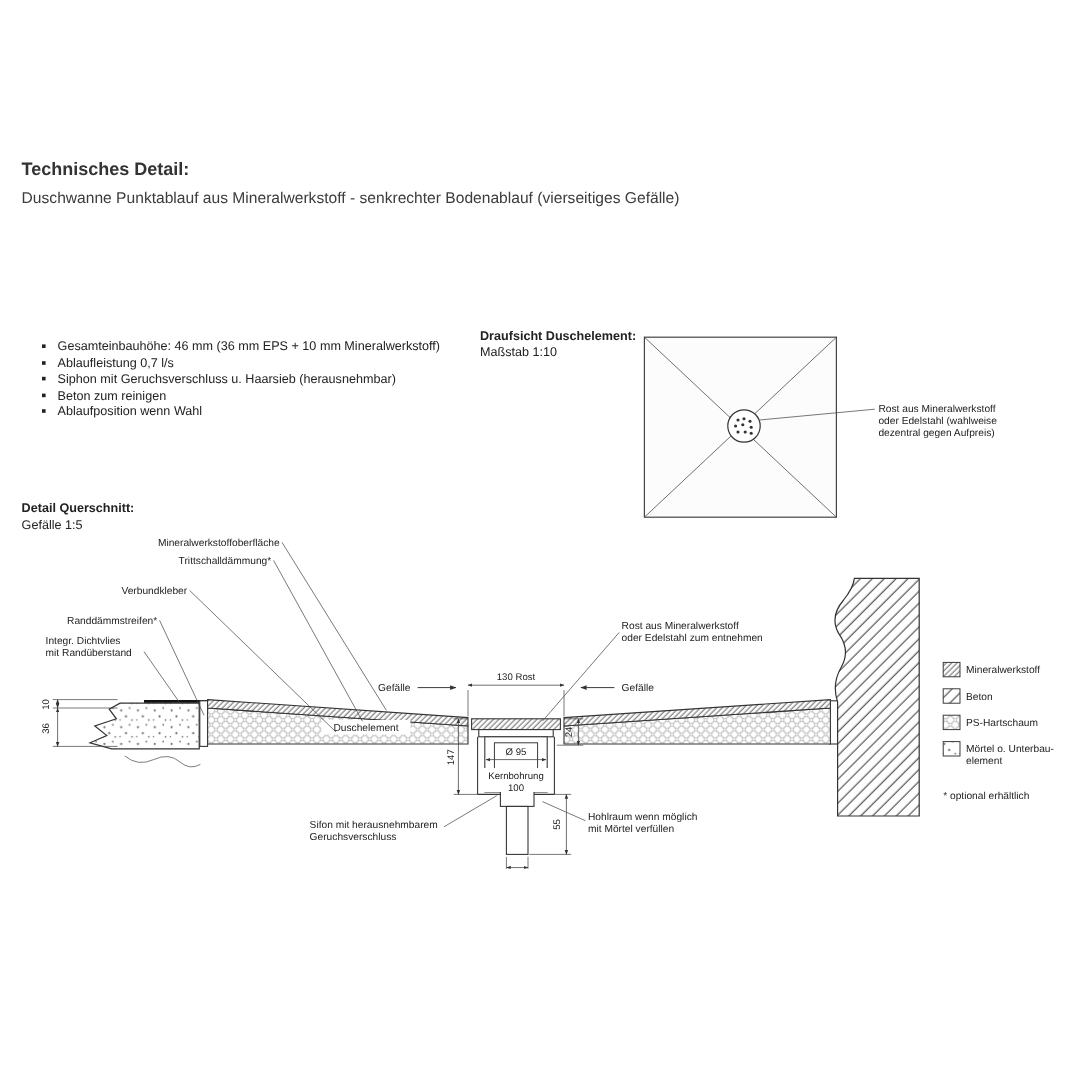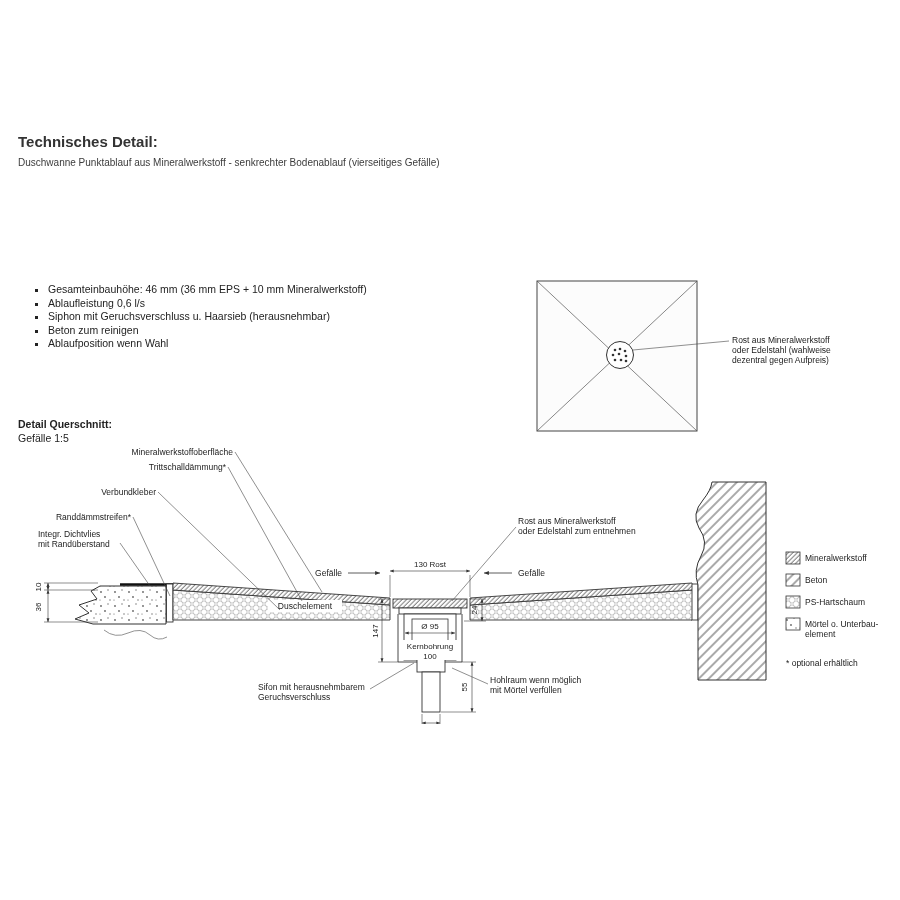--- a/index.html
+++ b/index.html
@@ -1,45 +1,49 @@
 <!DOCTYPE html>
 <html><head>
 <meta charset="utf-8">
 <style>
   body{margin:0;background:#fff}
   .page{position:relative;width:900px;height:724px;background:#fff;overflow:hidden;
         font-family:"Liberation Sans","DejaVu Sans",sans-serif;color:#222}
   .abs{position:absolute}
   .title{font-size:15px;font-weight:bold;margin:0;color:#333}
-  .subtitle{font-size:10px;margin-top:7px;color:#3c3c3c}
+  .subtitle{font-size:13px;margin-top:7px;color:#3c3c3c}
   .features{margin:12px;padding-left:14px;font-size:10.5px;line-height:13.6px;list-style:square;color:#222}
   .sec-title{font-size:10.5px;font-weight:bold;color:#222;margin:0}
   .sec-scale{font-size:10.5px;color:#222;margin-top:2px}
   svg.drawing{position:absolute;left:0;top:0}
   svg text{font-family:"Liberation Sans","DejaVu Sans",sans-serif;font-size:8.5px;fill:#222}
   svg text.dim{font-size:8px}
 </style>
 </head>
 <body>
 
 <div class="page">
 
   <div class="abs" style="left:18px;top:133px;width:760px">
     <h1 class="title">Technisches Detail:</h1>
     <div class="subtitle">Duschwanne Punktablauf aus Mineralwerkstoff - senkrechter Bodenablauf (vierseitiges Gefälle)</div>
   </div>
 
   <ul class="features abs" style="left:22px;top:271px;width:370px">
     <li>Gesamteinbauhöhe: 46 mm (36 mm EPS + 10 mm Mineralwerkstoff)</li>
-    <li>Ablaufleistung 0,6 l/s</li>
+    <li>Ablaufleistung 0,7 l/s</li>
     <li>Siphon mit Geruchsverschluss u. Haarsieb (herausnehmbar)</li>
     <li>Beton zum reinigen</li>
     <li>Ablaufposition wenn Wahl</li>
   </ul>
 
+  <div class="abs" style="left:400px;top:274px">
+    <div class="sec-title">Draufsicht Duschelement:</div>
+    <div class="sec-scale">Maßstab 1:10</div>
+  </div>
 
   <div class="abs" style="left:18px;top:418px">
     <div class="sec-title">Detail Querschnitt:</div>
     <div class="sec-scale">Gefälle 1:5</div>
   </div>
 
   <svg class="drawing" width="900" height="900" viewBox="0 0 900 900">
     <defs>
       <pattern id="pat-mineral" width="3.2" height="3.2" patternUnits="userSpaceOnUse" patternTransform="rotate(45)">
         <rect width="3.2" height="3.2" fill="#fff"></rect>

